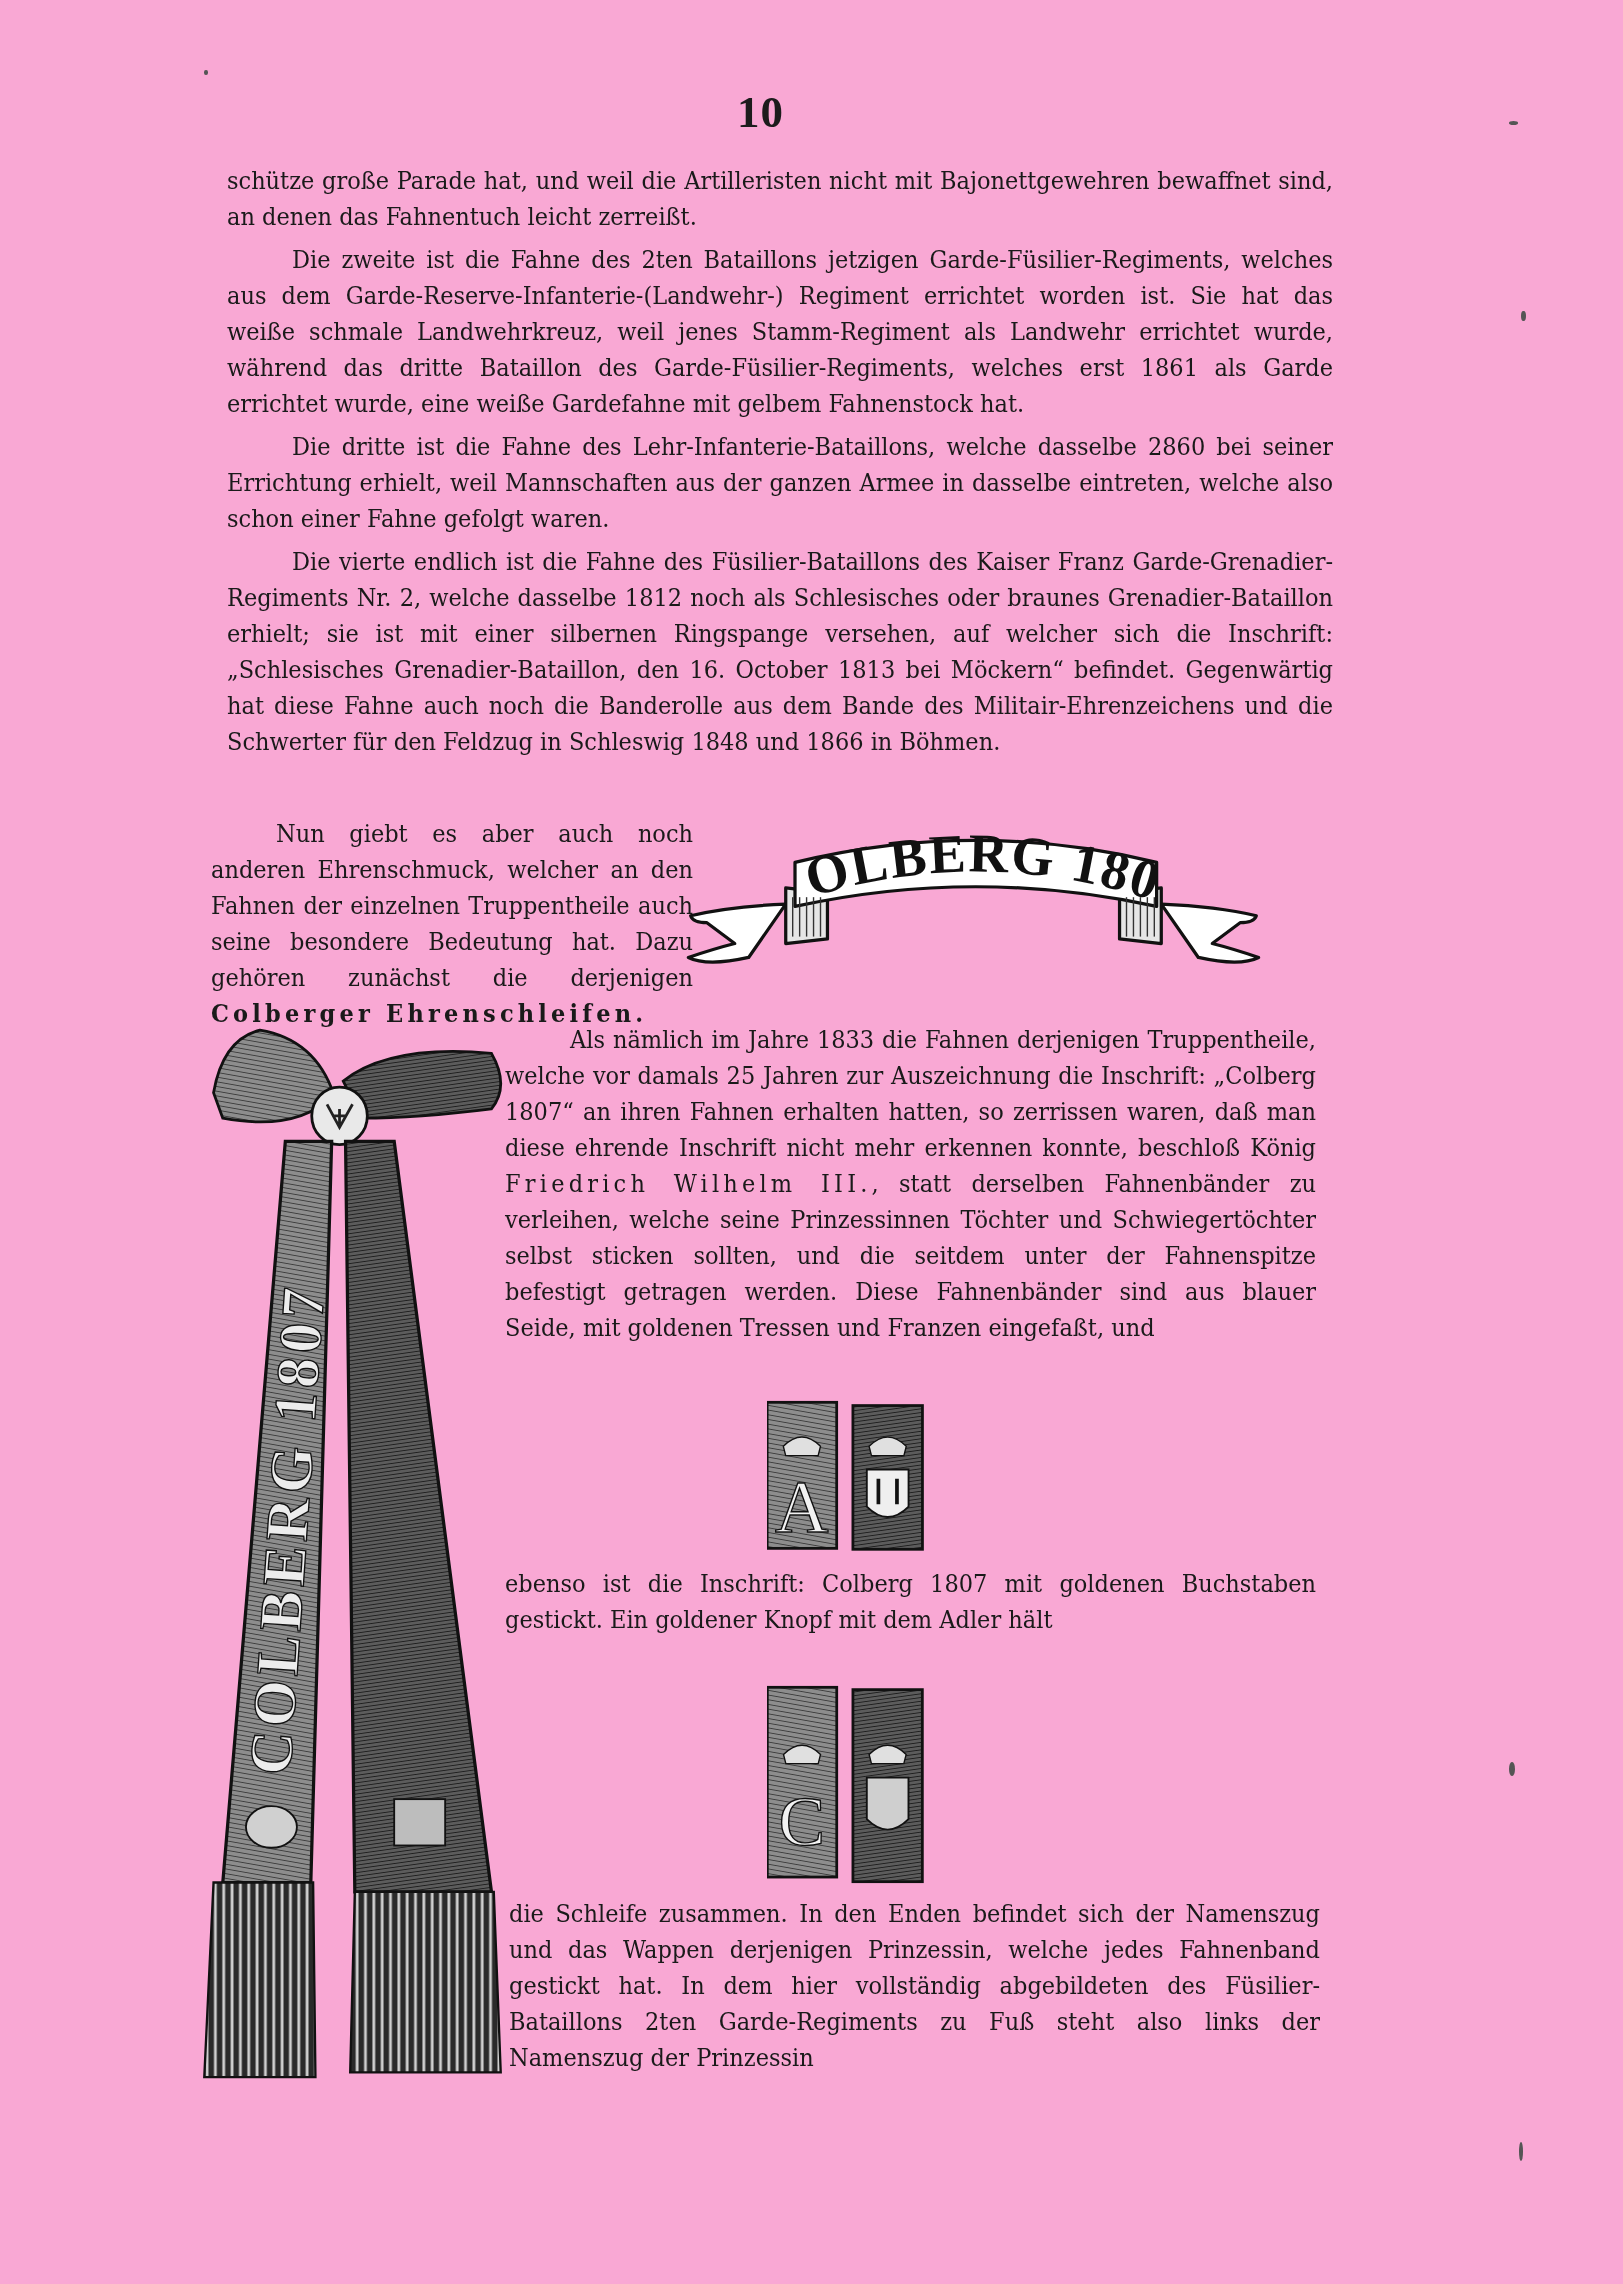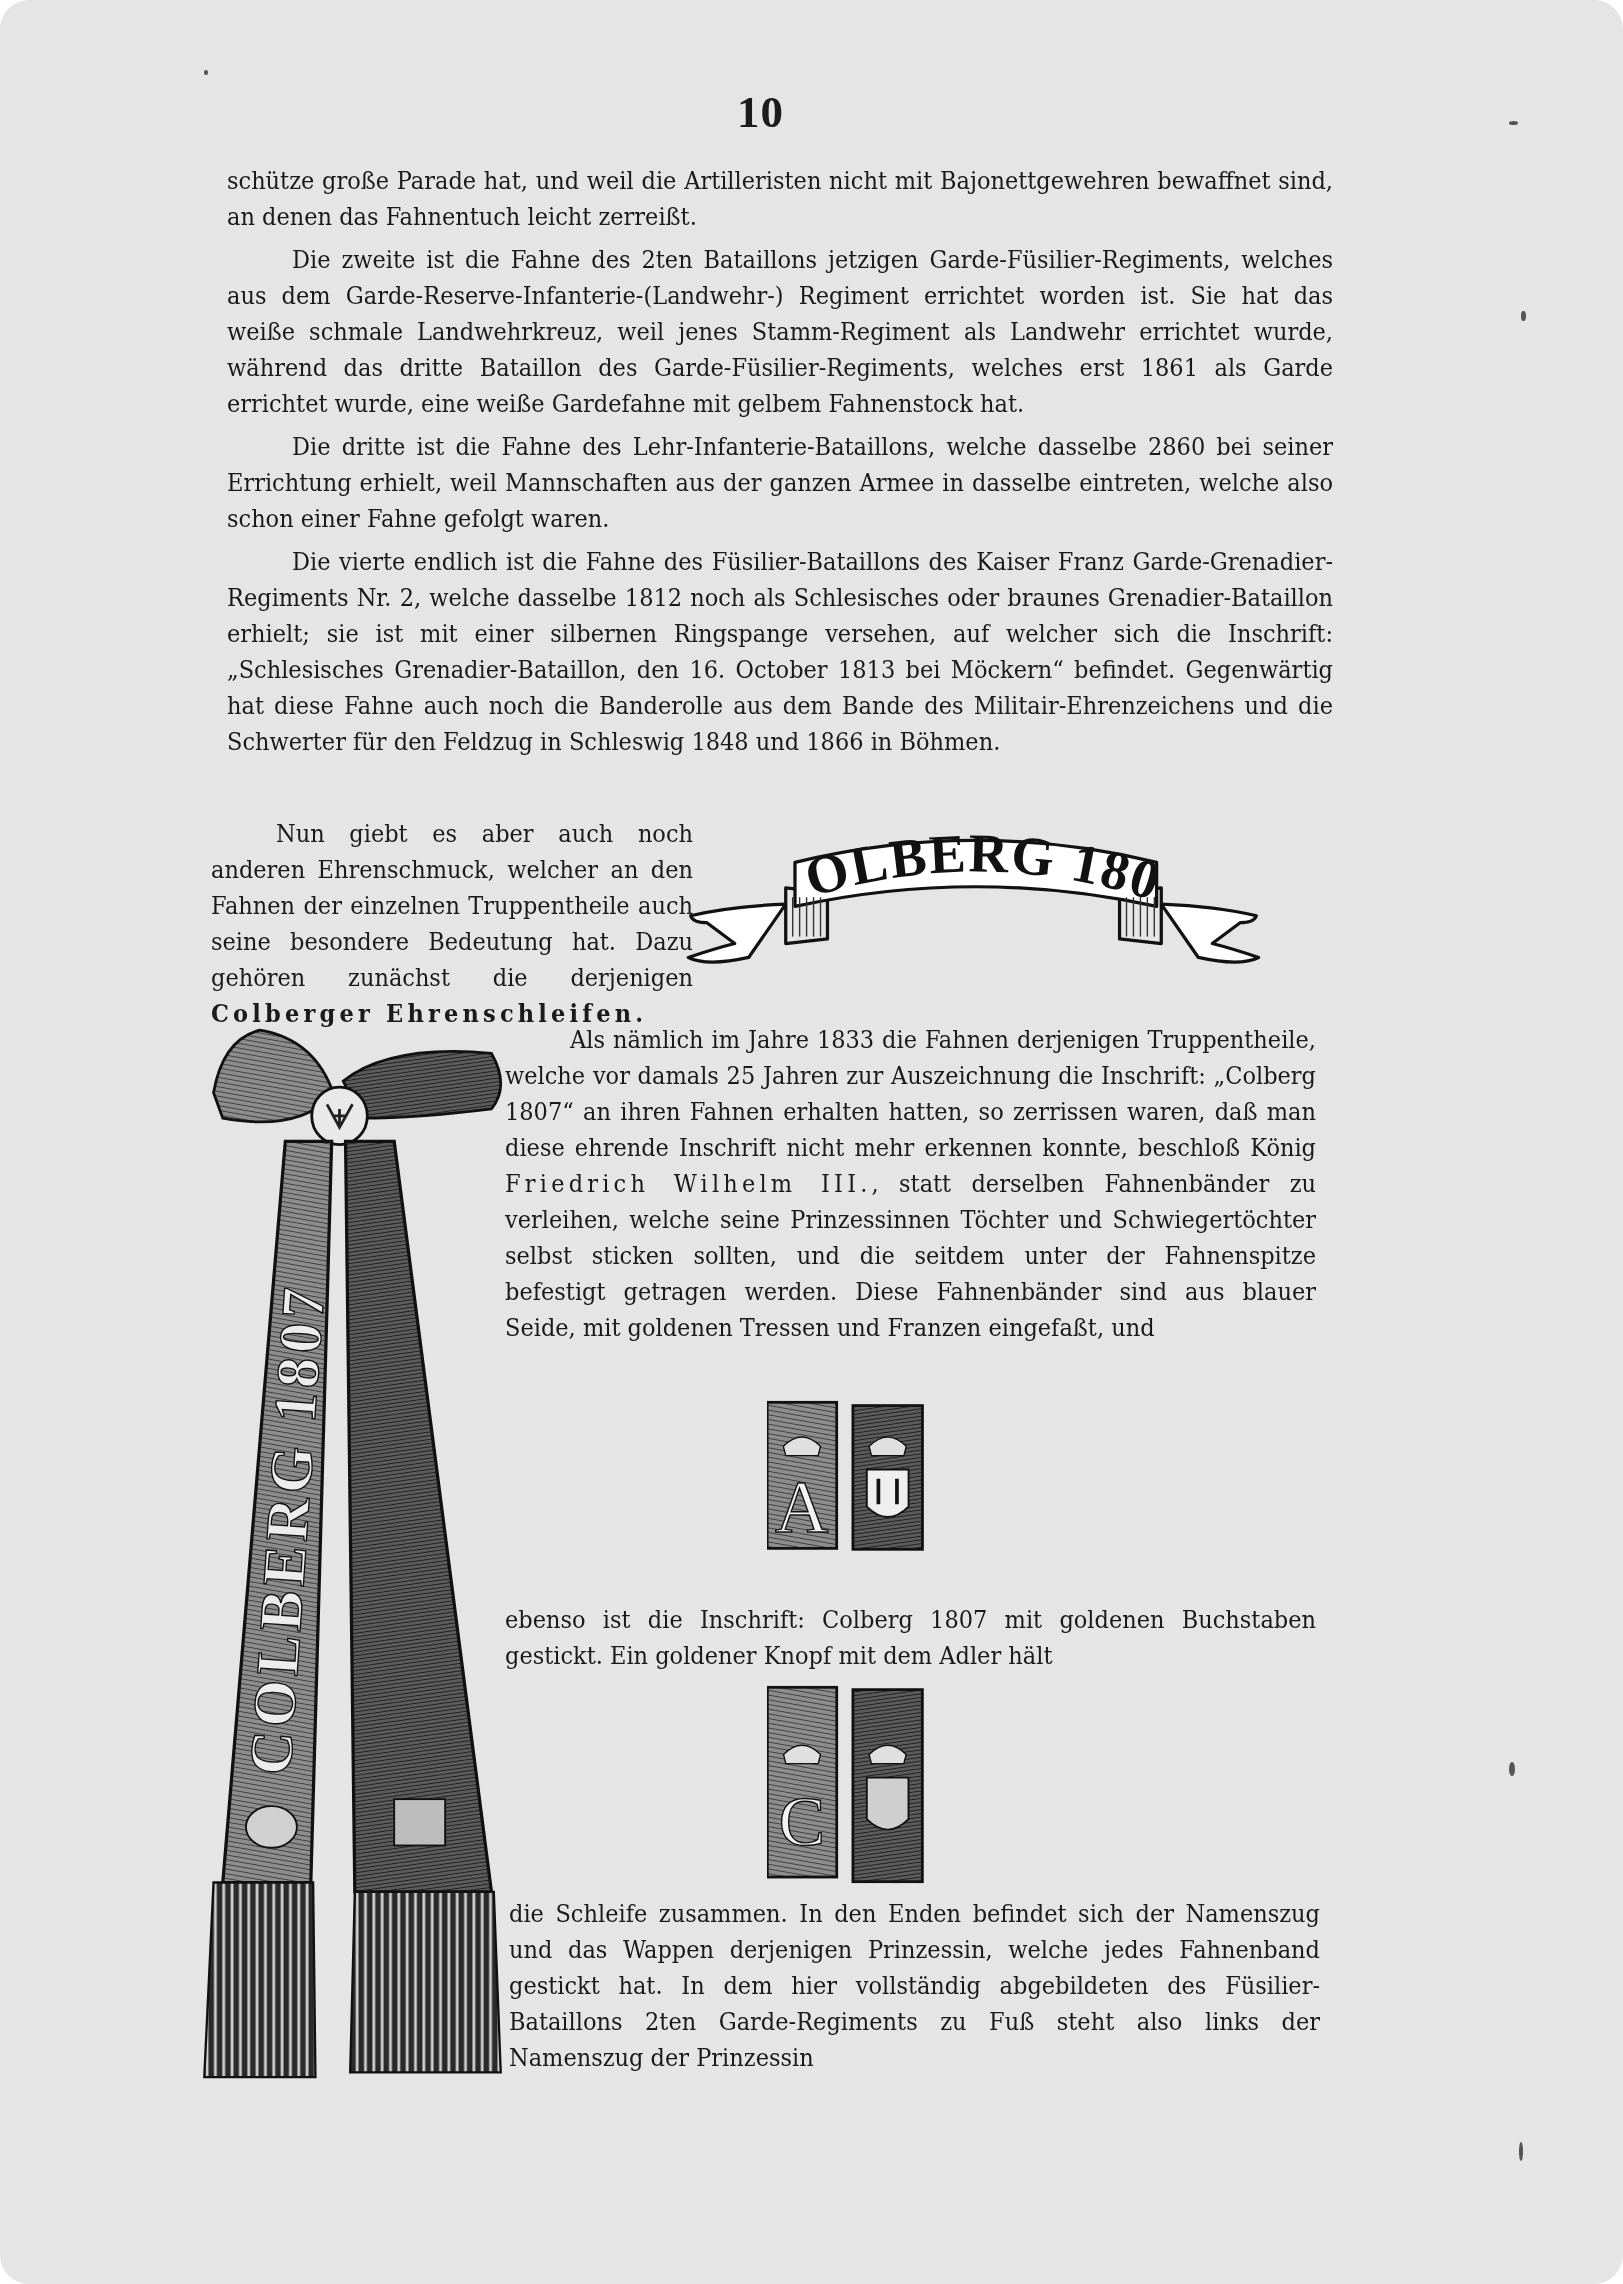--- a/index.html
+++ b/index.html
@@ -12,22 +12,21 @@
       height: 2284px;
       position: relative;
       overflow: hidden;
       font-family: "DejaVu Serif", "Liberation Serif", serif;
       color: #1c1c1c;
     }
     .page {
       position: absolute;
       left: 0; top: 0;
       width: 1623px; height: 2284px;
-      background: #e5e5e5;
-      border-radius: 29px;
+      background: #f9a8d4;
     }
     .page-number {
       position: absolute;
       left: 737px; top: 86px;
       font-size: 45px;
       font-family: "Liberation Serif", serif;
       font-weight: bold;
       letter-spacing: 0.9px;
     }
     .text-block {
@@ -44,21 +43,21 @@
       text-align: justify;
       text-align-last: left;
     }
     .text-block p.indent { text-indent: 65px; margin-top: 7px; }
     .spaced { letter-spacing: 4.2px; }
     .bold { font-weight: bold; }
 
     #block-main   { left: 227px;  top: 163px;  width: 1106px; }
     #block-left   { left: 211px;  top: 809px; width: 482px; }
     #block-right  { left: 505px; top: 1015px; width: 811px; }
-    #block-mid    { left: 505px; top: 1566px; width: 811px; margin-top: 36px; }
+    #block-mid    { left: 505px; top: 1566px; width: 811px; }
     #block-bottom { left: 509px; top: 1896px; width: 811px; }
 
     .figure { position: absolute; }
     #fig-banner   { left: 679px; top: 823px; width: 589px; height: 153px; }
     #fig-bow      { left: 195px;  top: 1011px; width: 315px;  height: 1076px; }
     #fig-ends-1   { left: 767px; top: 1400px; width: 195px;  height: 153px; }
     #fig-ends-2   { left: 767px; top: 1685px; width: 195px;  height: 199px; }
     .figure svg { width: 100%; height: 100%; display: block; }
 
     .speck { position: absolute; background: #555; border-radius: 50%; }

